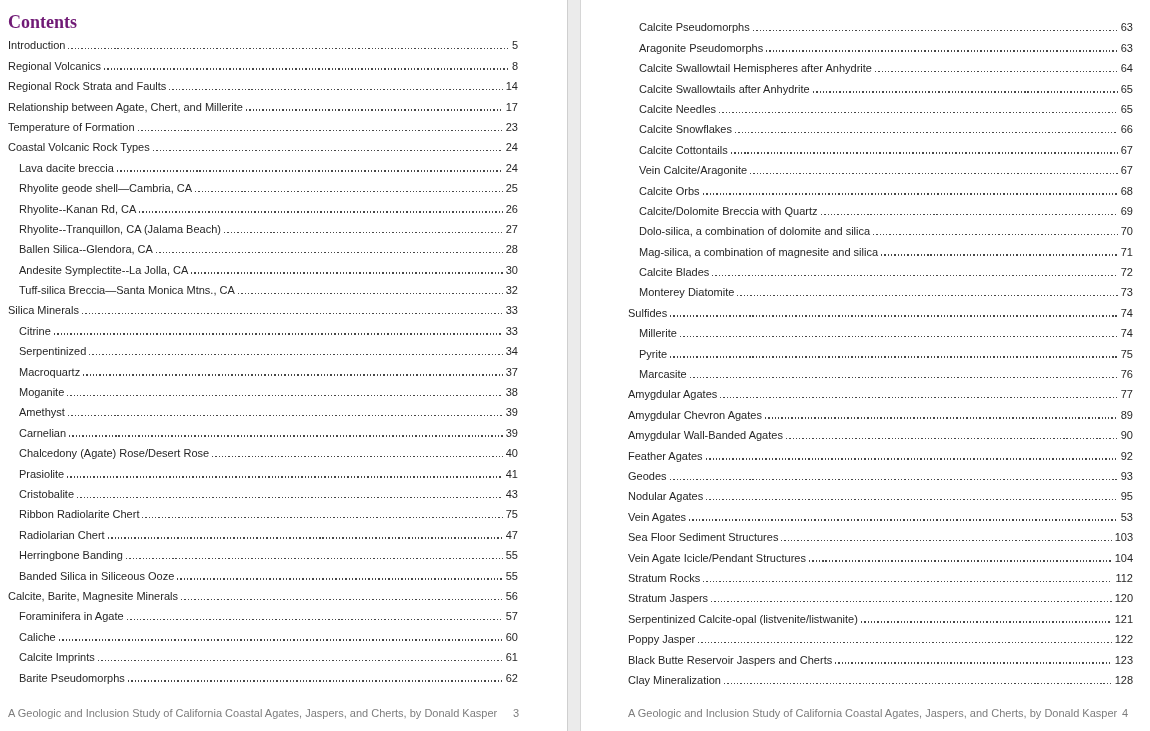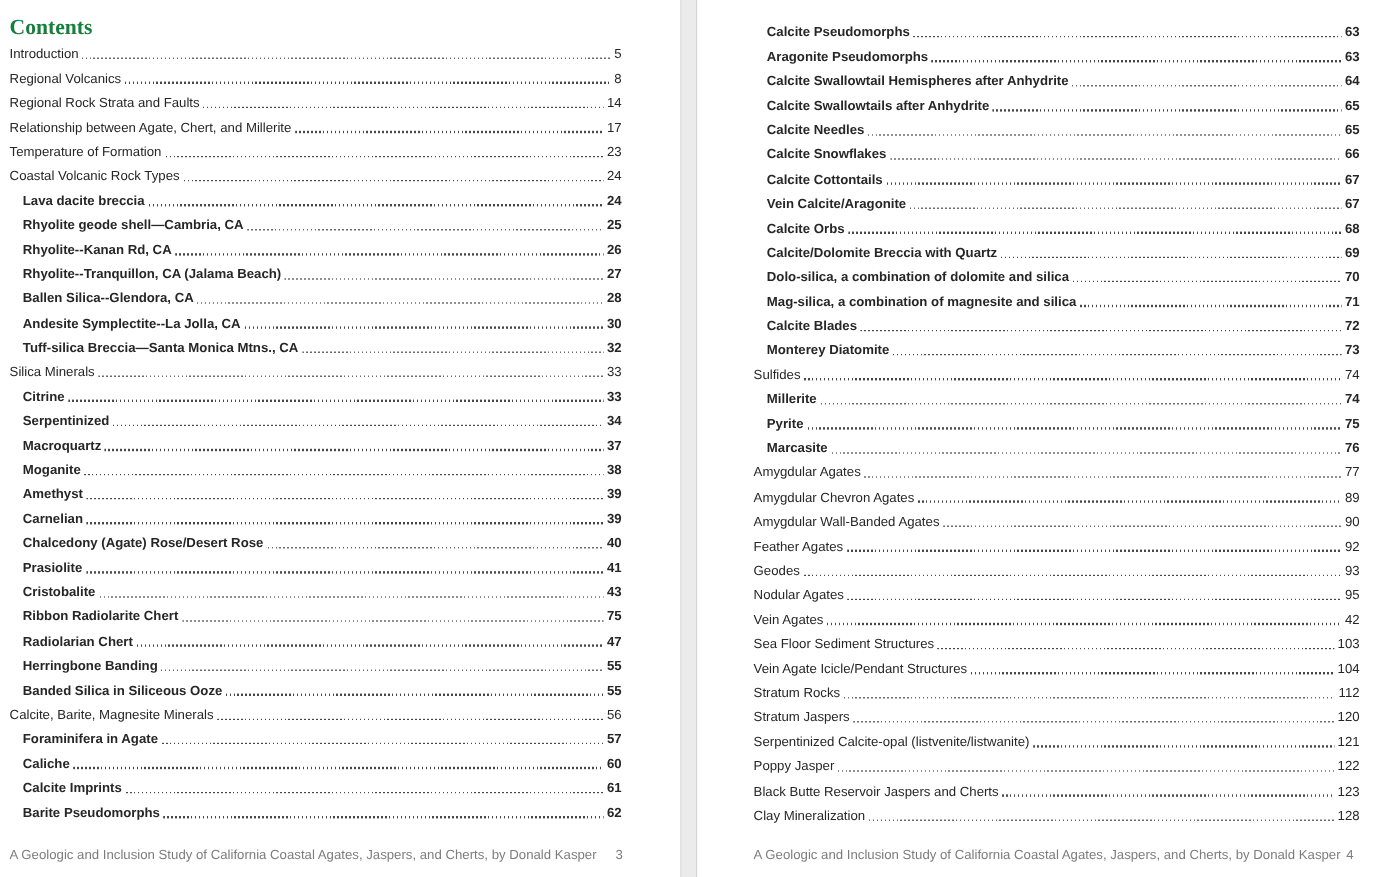--- a/index.html
+++ b/index.html
@@ -53,32 +53,32 @@
     position: absolute;
     top: 14px;
     left: 47px;
     right: 17px;
   }
   .toc-heading {
     font-family: "Liberation Serif", serif;
     font-weight: bold;
     font-size: 18px;
     line-height: 19px;
-    color: #15803d;
+    color: #701a75;
     margin: 0;
   }
   .toc-list { width: 100%; }
   .toc-row {
     display: flex;
     align-items: flex-end;
     height: 20.4px;
     box-sizing: border-box;
     cursor: default;
   }
-  .toc-row.lvl2 { padding-left: 11px; font-weight: bold; }
+  .toc-row.lvl2 { padding-left: 11px; }
   .toc-title {
     white-space: nowrap;
     font-size: 11px;
     line-height: 14px;
     color: #262626;
   }
   .dots {
     flex: 1 1 auto;
     height: 1.4px;
     margin: 0 3px 3px 3px;
@@ -401,21 +401,21 @@
             <span class="toc-num">93</span>
           </div>
           <div class="toc-row lvl1">
             <span class="toc-title">Nodular Agates</span>
             <span class="dots"></span>
             <span class="toc-num">95</span>
           </div>
           <div class="toc-row lvl1">
             <span class="toc-title">Vein Agates</span>
             <span class="dots"></span>
-            <span class="toc-num">42</span>
+            <span class="toc-num">53</span>
           </div>
           <div class="toc-row lvl1">
             <span class="toc-title">Sea Floor Sediment Structures</span>
             <span class="dots"></span>
             <span class="toc-num">103</span>
           </div>
           <div class="toc-row lvl1">
             <span class="toc-title">Vein Agate Icicle/Pendant Structures</span>
             <span class="dots"></span>
             <span class="toc-num">104</span>

